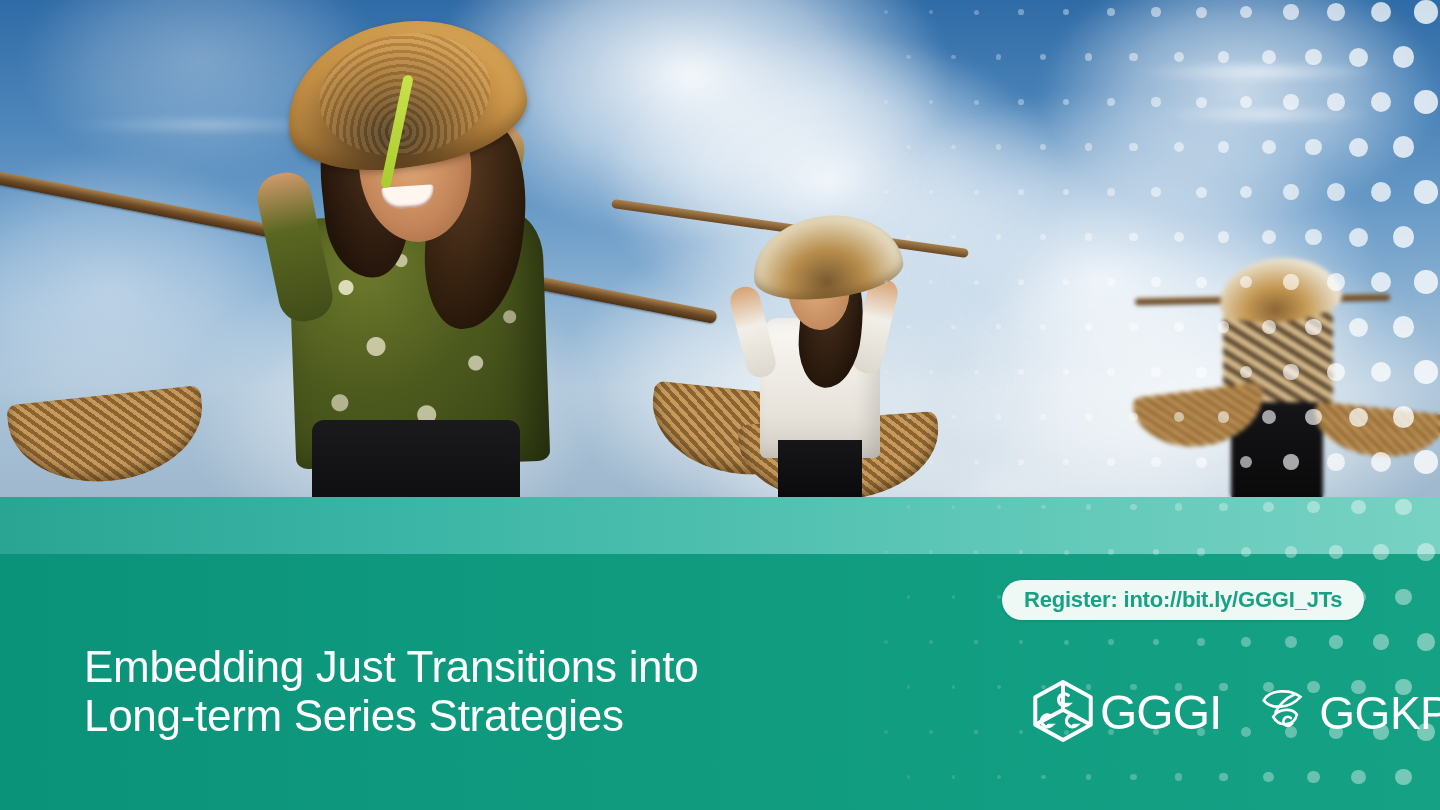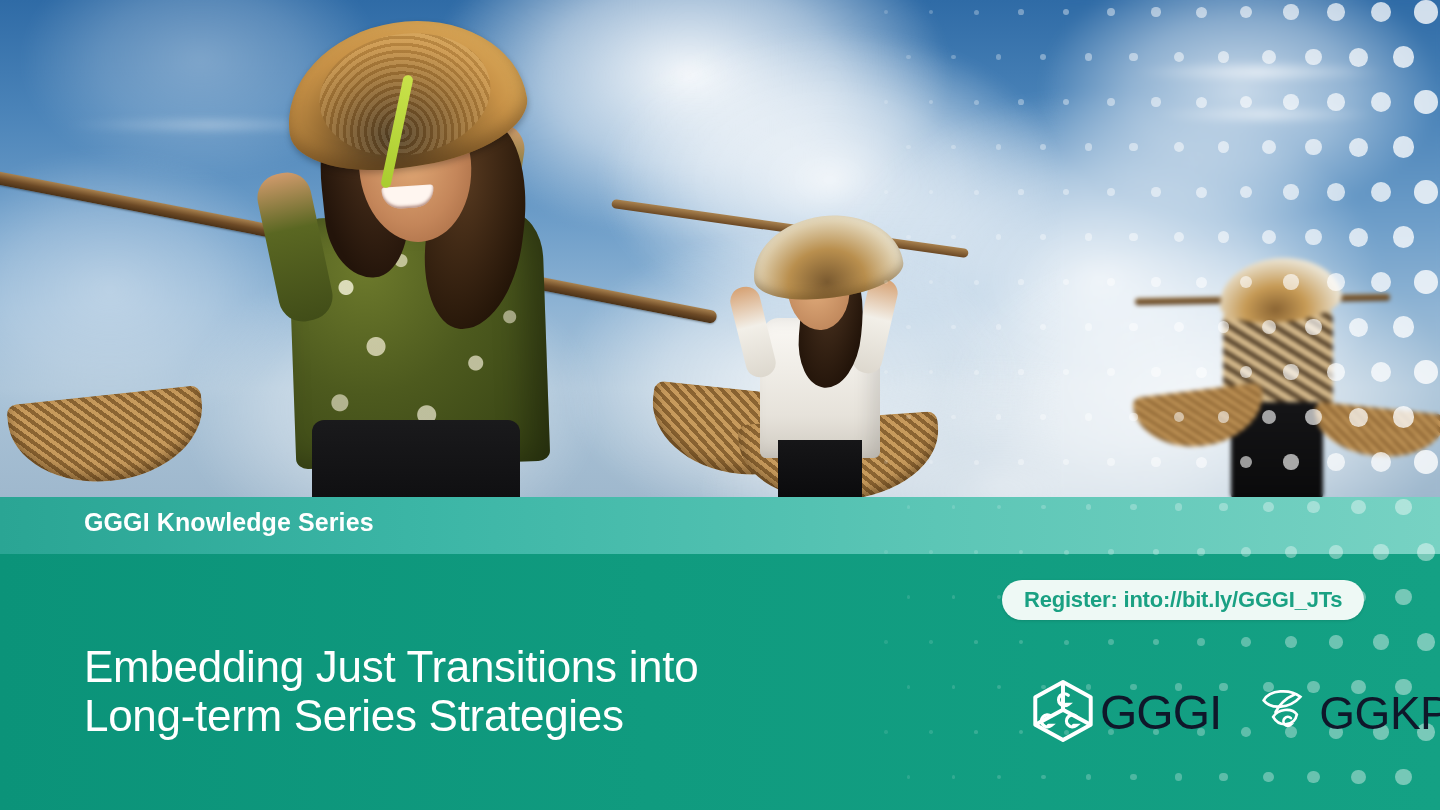--- a/index.html
+++ b/index.html
@@ -348,21 +348,21 @@
     white-space:nowrap; letter-spacing:-.2px;
   }
 
   
   .logos{
     position:absolute; left:1030px; top:678px;
     display:flex; align-items:center; gap:34px;
   }
   .logo-unit{ display:flex; align-items:center; gap:4px;}
   .logo-word{
-    font-size:48px; color:#0f172a; letter-spacing:-1px;
+    font-size:48px; color:#ffffff; letter-spacing:-1px;
     font-weight:normal; line-height:1;
   }
   .ggkp-word{ font-size:46px; letter-spacing:-.5px;}
 </style>
 </head>
 <body>
 
 <div class="banner">
 
   <div class="photo">
@@ -649,21 +649,20 @@
       <div class="dot" style="height: 5.4px; width: 5.4px; left: 205.8px; top: 774.3px; opacity: 0.23;"></div>
       <div class="dot" style="height: 6.4px; width: 6.4px; left: 250.3px; top: 773.8px; opacity: 0.25;"></div>
       <div class="dot" style="height: 7.6px; width: 7.6px; left: 294.7px; top: 773.2px; opacity: 0.28;"></div>
       <div class="dot" style="height: 8.9px; width: 8.9px; left: 339px; top: 772.5px; opacity: 0.31;"></div>
       <div class="dot" style="height: 10.5px; width: 10.5px; left: 383.2px; top: 771.7px; opacity: 0.34;"></div>
       <div class="dot" style="height: 12.3px; width: 12.3px; left: 427.4px; top: 770.9px; opacity: 0.36;"></div>
       <div class="dot" style="height: 14.3px; width: 14.3px; left: 471.4px; top: 769.9px; opacity: 0.39;"></div>
       <div class="dot" style="height: 16.4px; width: 16.4px; left: 515.3px; top: 768.8px; opacity: 0.42;"></div>
     </div>
 
-  <div class="kicker">GGGI Knowledge Series</div>
 
 
   <div class="title">
     <div>Embedding Just Transitions into</div>
     <div>Long-term Series Strategies</div>
   </div>
 
   <div class="register-pill">
     <span>Register: into://bit.ly/GGGI_JTs</span>
   </div>

